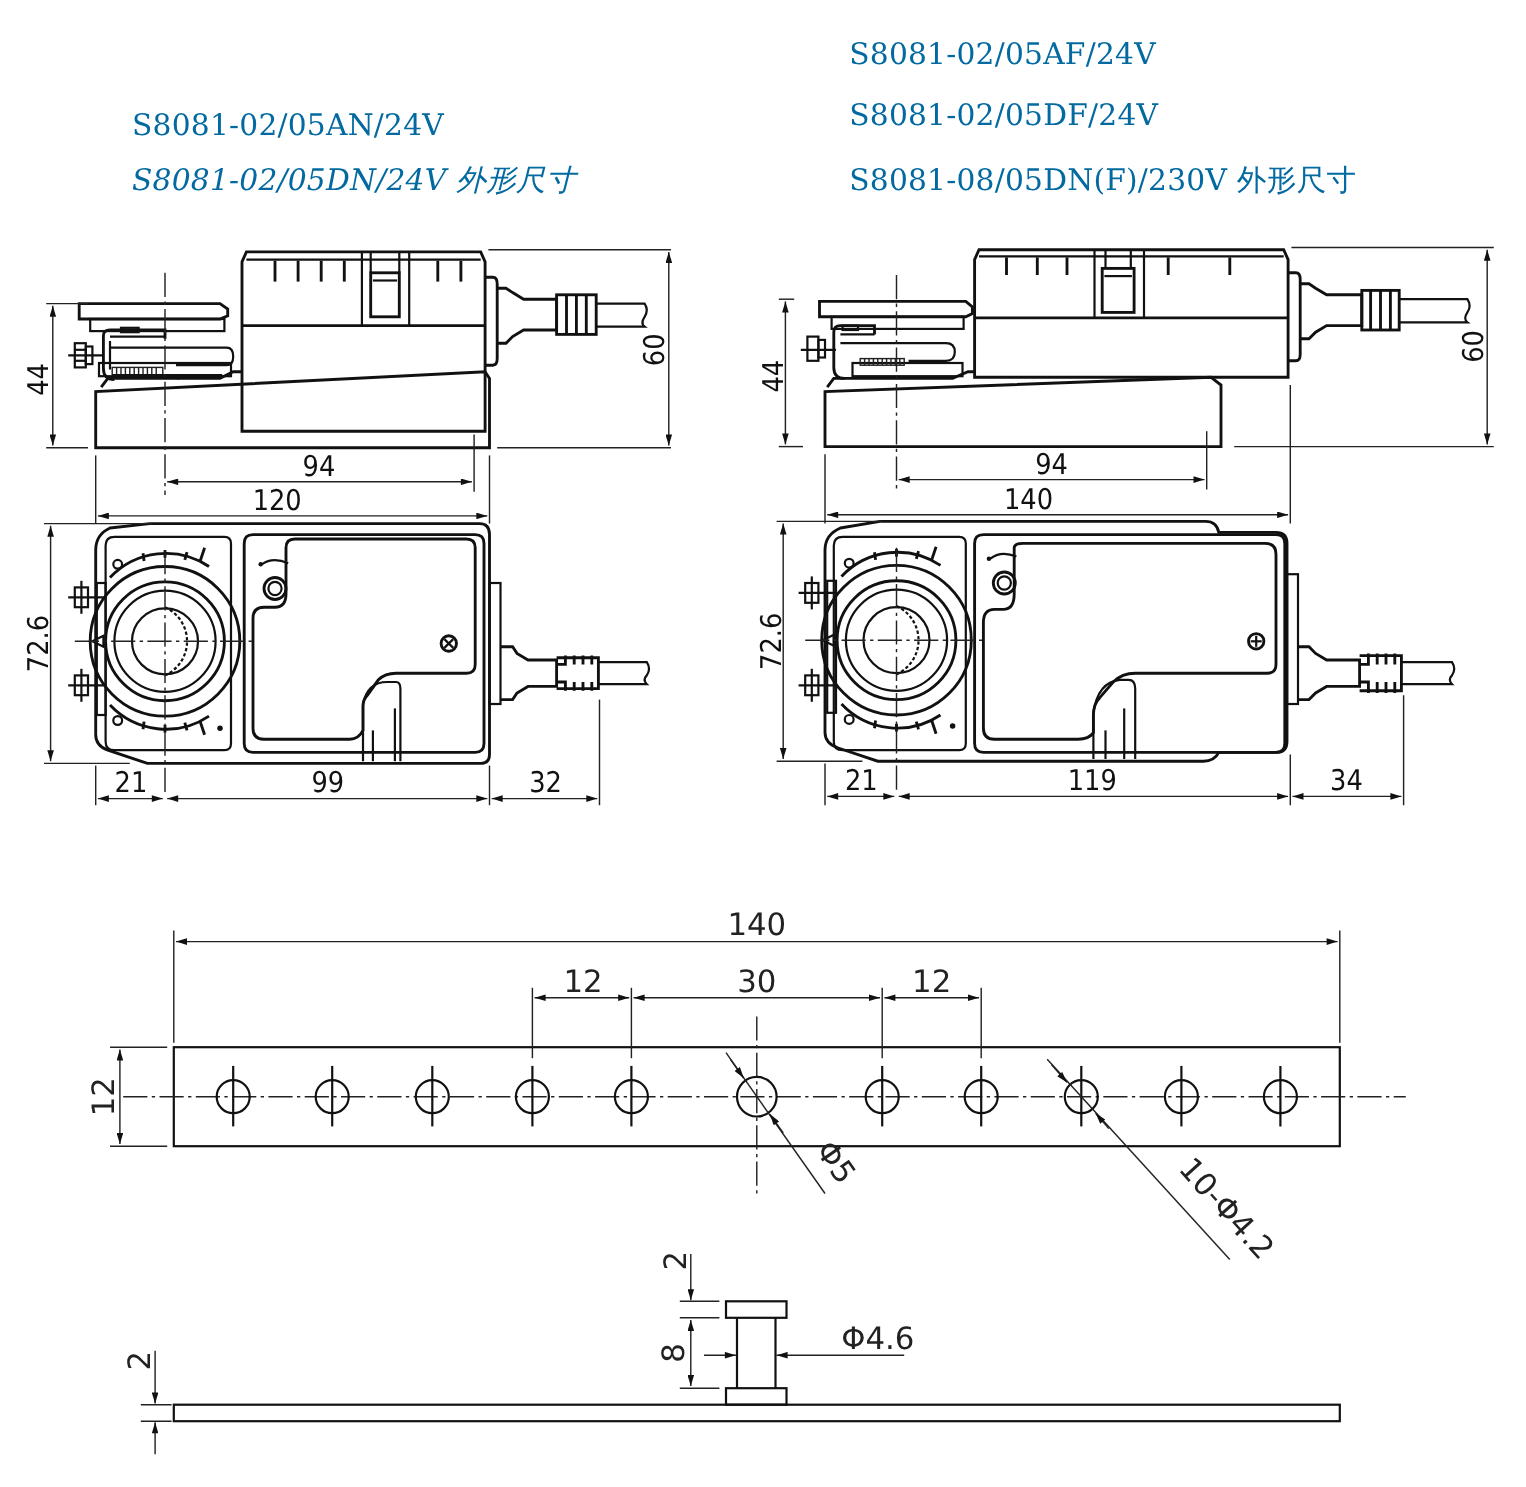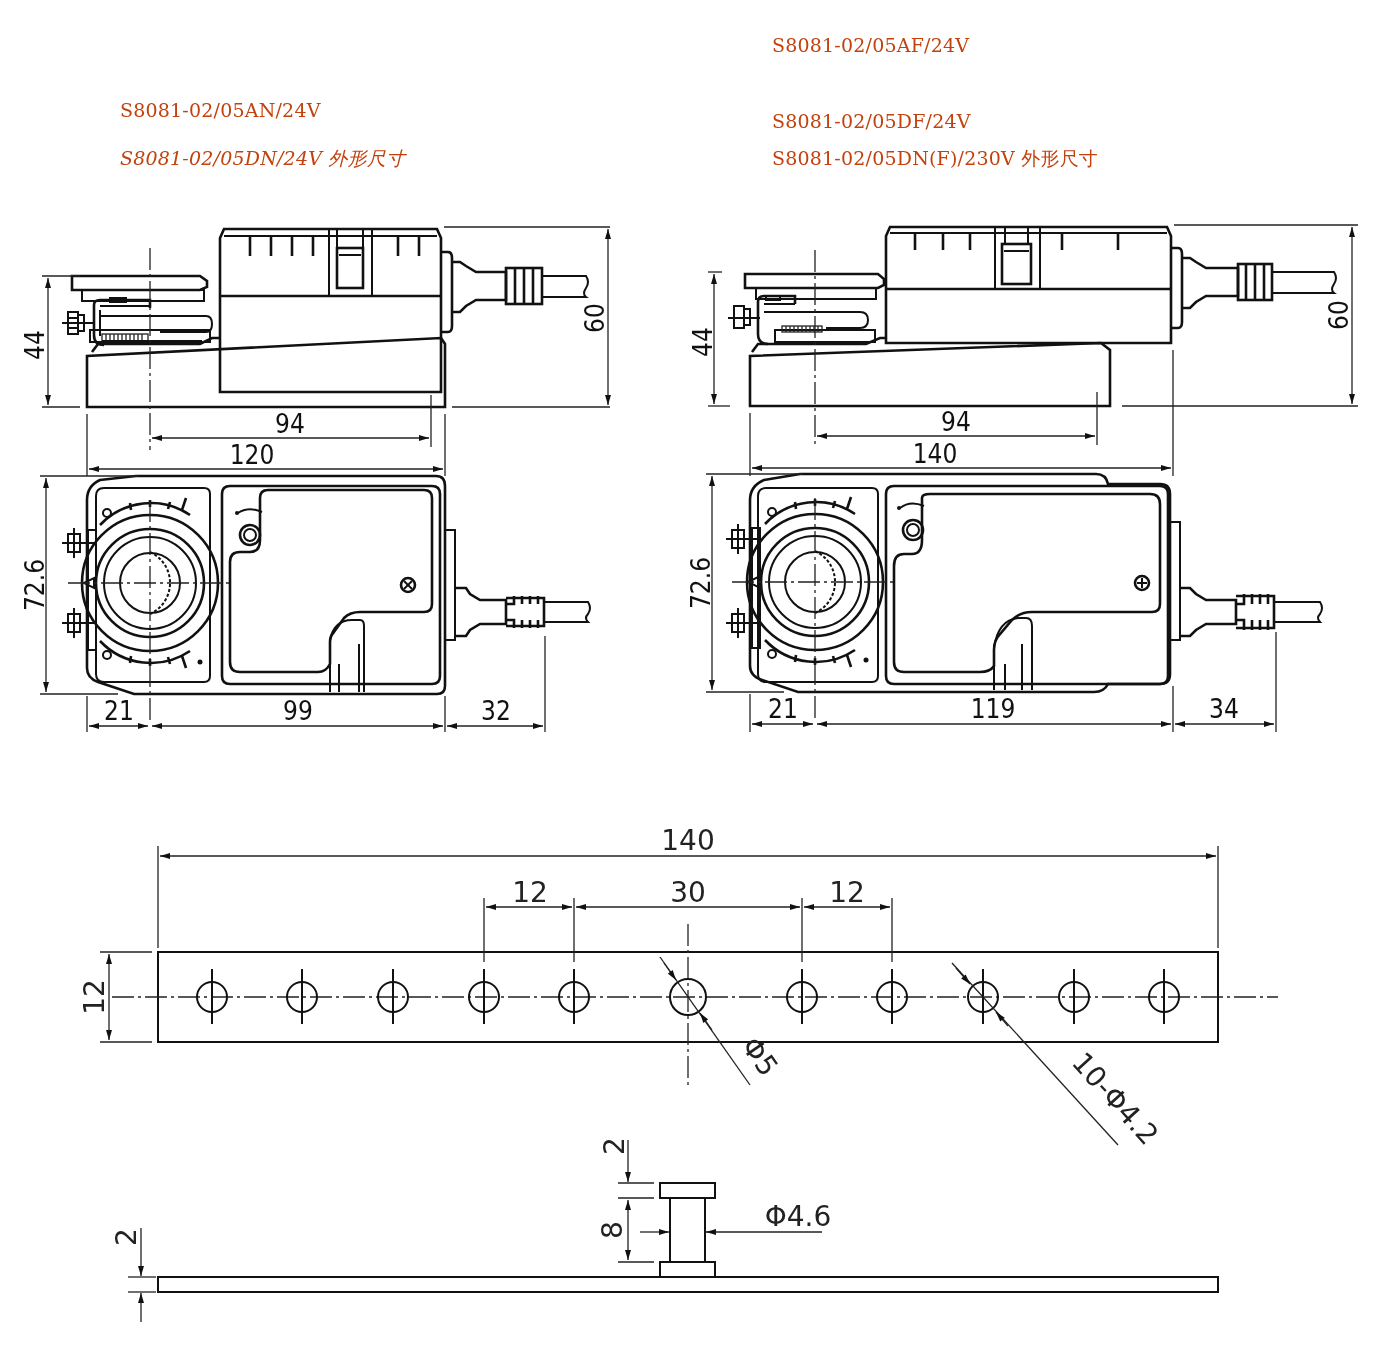--- a/index.html
+++ b/index.html
@@ -1,21 +1,21 @@
 <!DOCTYPE html>
 <html><head>
 <meta charset="utf-8">
 <style>
   html, body { margin: 0; padding: 0; background: #ffffff; }
   body { width: 1387px; height: 1352px; position: relative; overflow: hidden; }
   .title {
     position: absolute;
     font-family: "DejaVu Serif", "Liberation Serif", serif;
-    font-size: 19px;
-    color: #c2410c;
+    font-size: 27px;
+    color: #0369a1;
     white-space: nowrap;
     letter-spacing: 0.2px;
   }
   svg#drawing { position: absolute; left: 0; top: 0; }
   .ln { stroke: #111; stroke-width: 2; fill: none; }
   .thk { stroke: #111; stroke-width: 2.6; fill: none; }
   .thin { stroke: #222; stroke-width: 1.3; fill: none; }
   .cl { stroke: #222; stroke-width: 1.3; fill: none; stroke-dasharray: 22 4 3 4; }
   .dim { stroke: #222; stroke-width: 1.3; fill: none; }
   .dimtxt {
@@ -27,22 +27,22 @@
     font-size: 28px; fill: #222;
   }
   .fillb { fill: #111; stroke: none; }
 </style>
 </head>
 <body>
 
 <div class="title" style="left:120px; top:99px;">S8081-02/05AN/24V</div>
 <div class="title" style="left:120px; top:146px;font-style:italic;">S8081-02/05DN/24V 外形尺寸</div>
 <div class="title" style="left:772px; top:34px;">S8081-02/05AF/24V</div>
-<div class="title" style="left:772px; top:90px;margin-top:20px;">S8081-02/05DF/24V</div>
-<div class="title" style="left:772px; top:146px;">S8081-02/05DN(F)/230V 外形尺寸</div>
+<div class="title" style="left:772px; top:90px;">S8081-02/05DF/24V</div>
+<div class="title" style="left:772px; top:146px;">S8081-08/05DN(F)/230V 外形尺寸</div>
 
 <svg id="drawing" width="1387" height="1352" viewBox="0 0 1387 1352" xmlns="http://www.w3.org/2000/svg">
   <defs>
     <marker id="arr" viewBox="0 0 10 6" refX="10" refY="3" markerWidth="12" markerHeight="6" orient="auto-start-reverse" markerUnits="userSpaceOnUse">
       <path d="M0,0 L10,3 L0,6 z" fill="#111"></path>
     </marker>
   </defs>
 
   <g>
 

